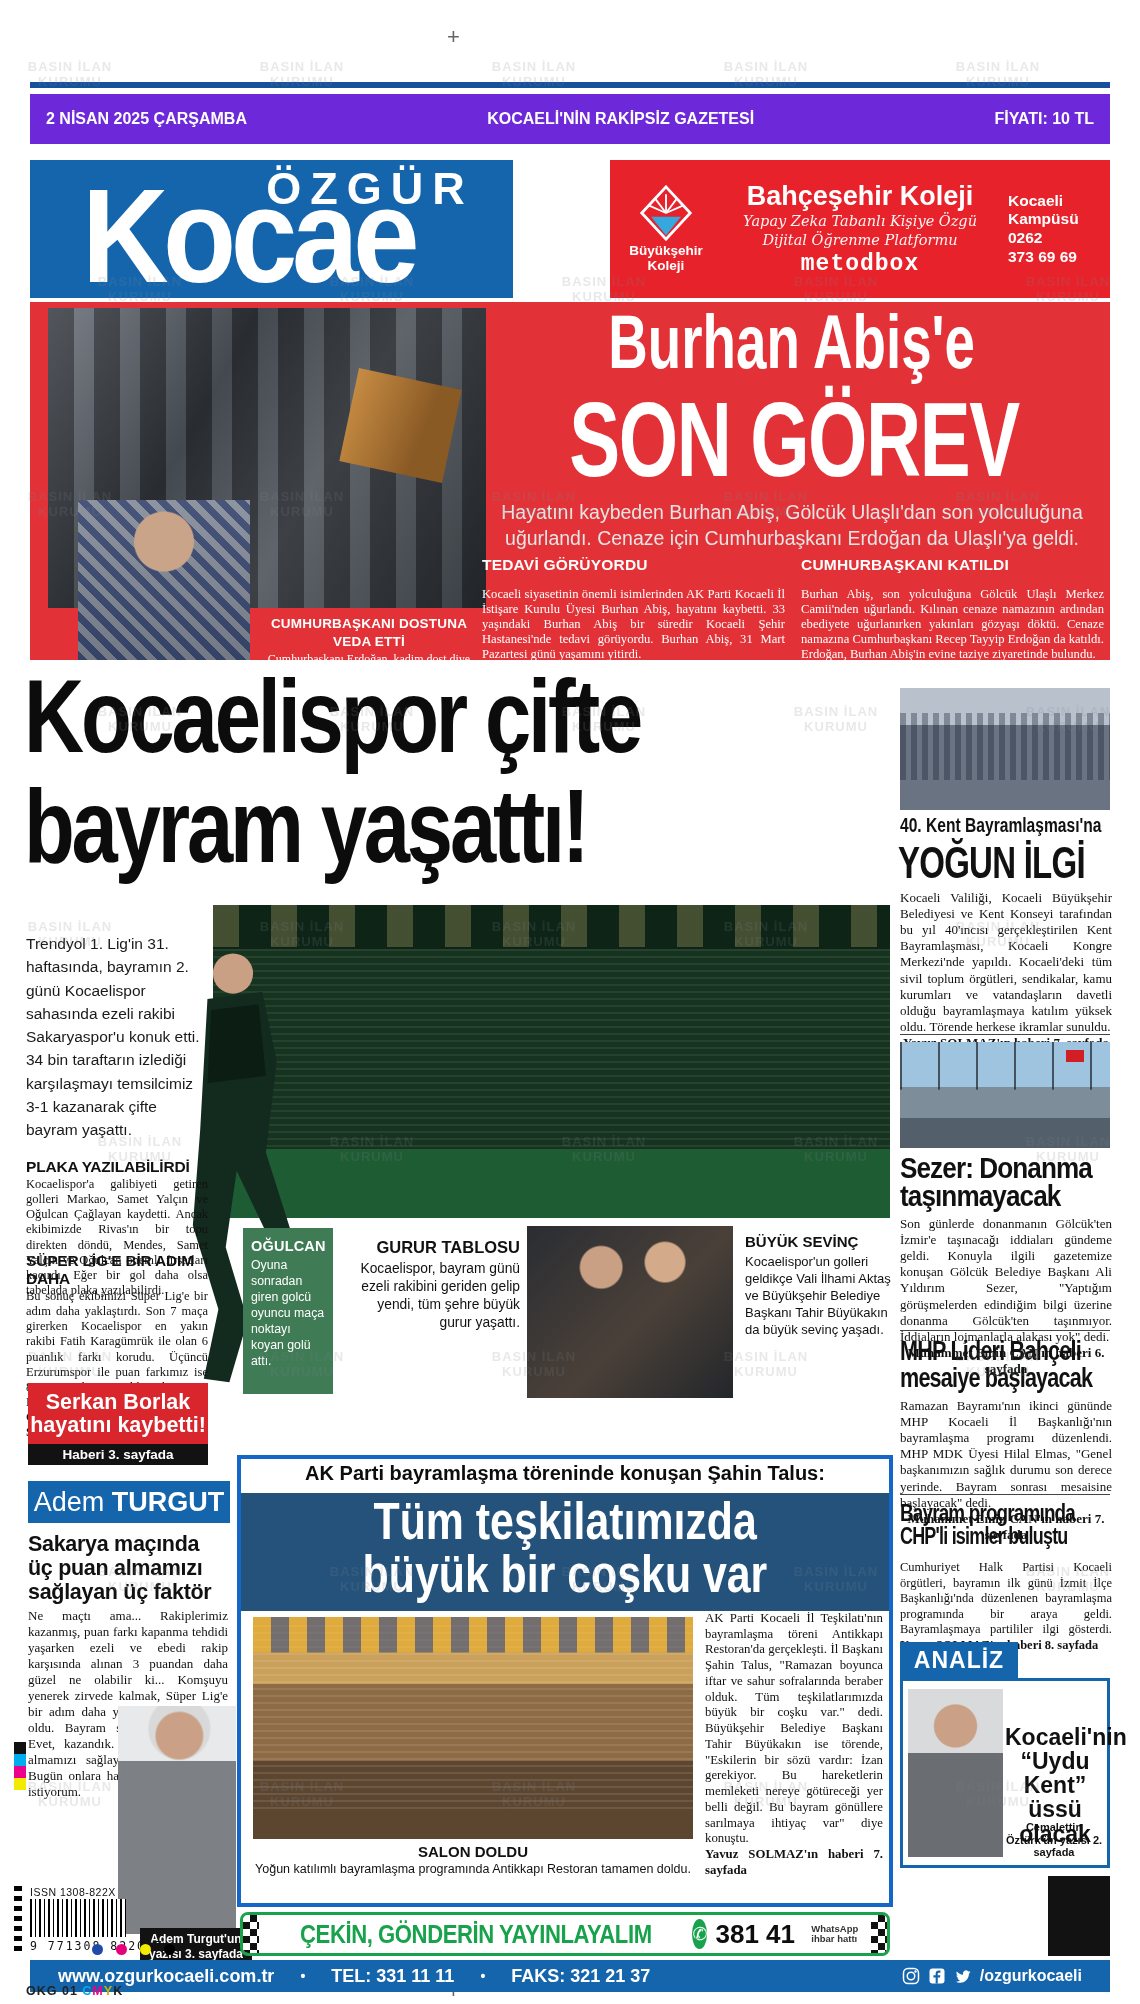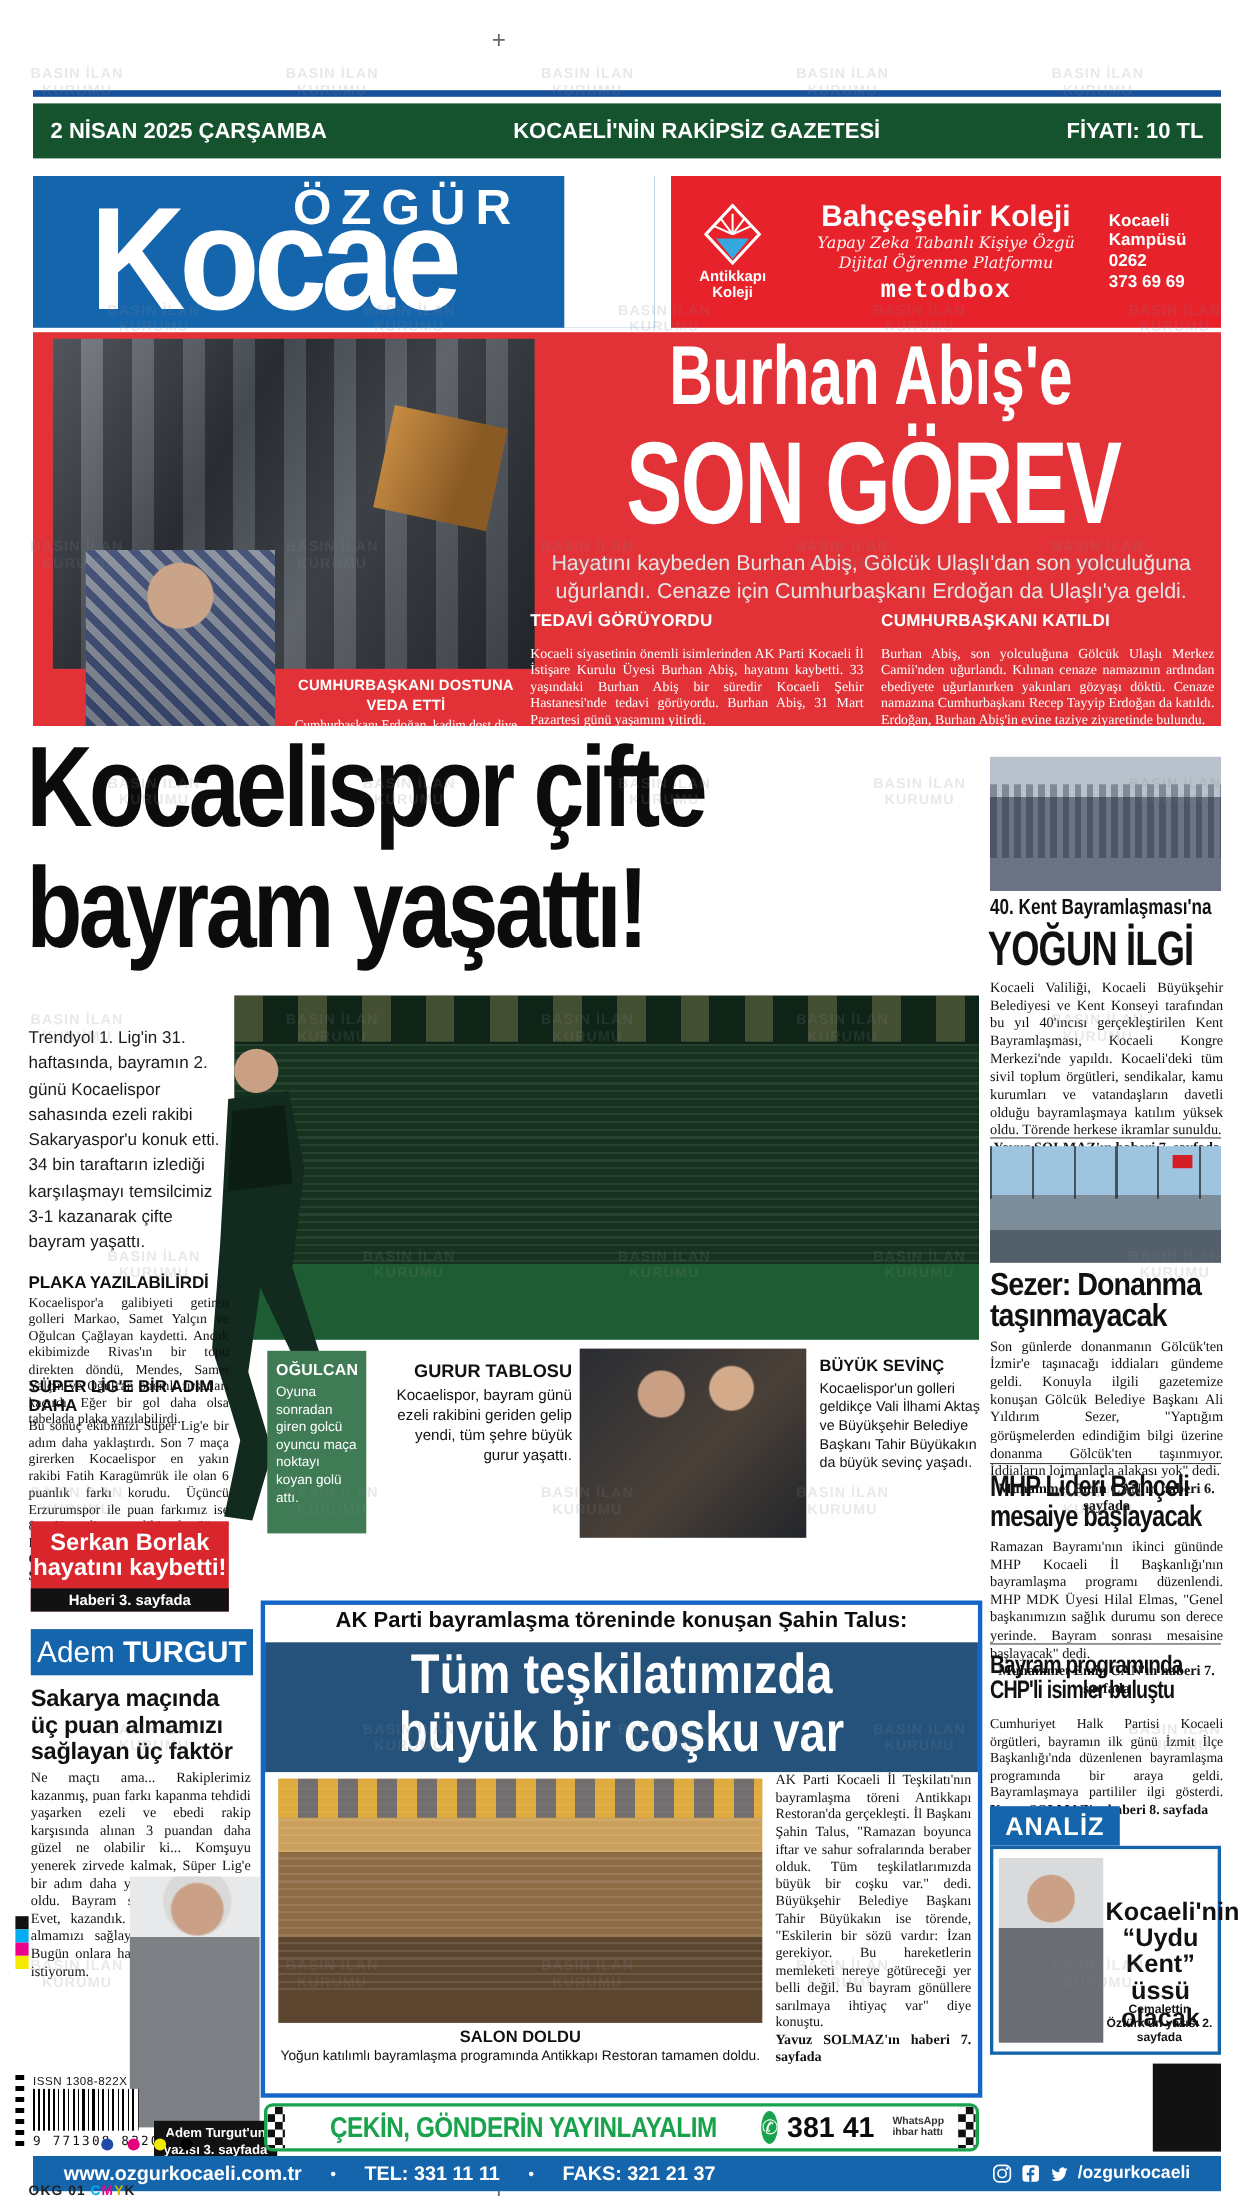--- a/index.html
+++ b/index.html
@@ -5,23 +5,23 @@
   html,body{margin:0;padding:0;background:#fff;}
   #page{position:relative;width:1140px;height:2004px;background:#fff;overflow:hidden;
         font-family:"Liberation Sans","DejaVu Sans",sans-serif;color:#111;}
   .abs{position:absolute;}
   .cx{display:inline-block;transform:scaleX(var(--sx,.8));transform-origin:0 50%;white-space:nowrap;}
   .cxc{display:inline-block;transform:scaleX(var(--sx,.8));transform-origin:50% 50%;white-space:nowrap;}
   .serif{font-family:"Liberation Serif","DejaVu Serif",serif;}
   .rule{position:absolute;height:1px;background:#444;}
   
   .toprule{left:30px;top:82px;width:1080px;height:6px;background:#17509b;}
-  .topbar{left:30px;top:94px;width:1080px;height:50px;background:#14532d;color:#fff;
+  .topbar{left:30px;top:94px;width:1080px;height:50px;background:#6d28d9;color:#fff;
           display:flex;align-items:center;justify-content:space-between;padding:0 16px;box-sizing:border-box;
-          font-weight:700;font-size:20px;}
+          font-weight:700;font-size:16px;}
   .crop{color:#666;font-size:22px;font-weight:400;}
   
   .mast{left:30px;top:160px;width:565px;height:138px;background:#1565ad;}
   .mast-notch{left:513px;top:160px;width:82px;height:138px;background:#fff;}
   .mast-ozgur{left:235px;top:163px;width:270px;text-align:center;color:#fff;font-size:45px;font-weight:800;letter-spacing:9px;}
   .mast-word{left:82px;top:170px;font-size:133px;line-height:1;font-weight:900;letter-spacing:-6px;color:#fff;white-space:nowrap;}
   .mast-word .tail{color:#1565ad;}
   
   .ad{left:610px;top:160px;width:500px;height:138px;background:#e7222a;color:#fff;
       display:flex;align-items:center;box-sizing:border-box;padding:6px 10px;gap:10px;}
@@ -202,21 +202,21 @@
         <polygon points="30,2 56,30 30,58 4,30" fill="none" stroke="#fff" stroke-width="3"></polygon>
         <g stroke="#fff" stroke-width="2">
             <line x1="30" y1="30" x2="30" y2="10"></line>
             <line x1="30" y1="30" x2="18" y2="14"></line>
             <line x1="30" y1="30" x2="42" y2="14"></line>
             <line x1="30" y1="30" x2="12" y2="22"></line>
             <line x1="30" y1="30" x2="48" y2="22"></line>
           </g>
         <polygon points="14,34 46,34 30,54" fill="#35a8e0"></polygon>
       </svg>
-      <div>Antikkapı</div>
+      <div>Büyükşehir</div>
       <div>Koleji</div>
     </div>
     <div class="ad-mid">
       <div class="ad-title">Bahçeşehir Koleji</div>
       <div class="ad-script">Yapay Zeka Tabanlı Kişiye Özgü</div>
       <div class="ad-script">Dijital Öğrenme Platformu</div>
       <div class="ad-brand">metodbox</div>
     </div>
     <div class="ad-right">
       <div>Kocaeli</div>

